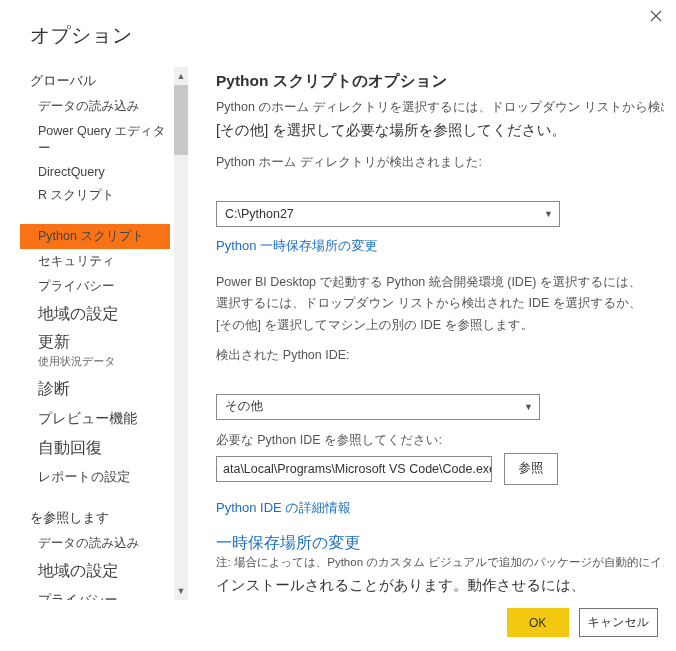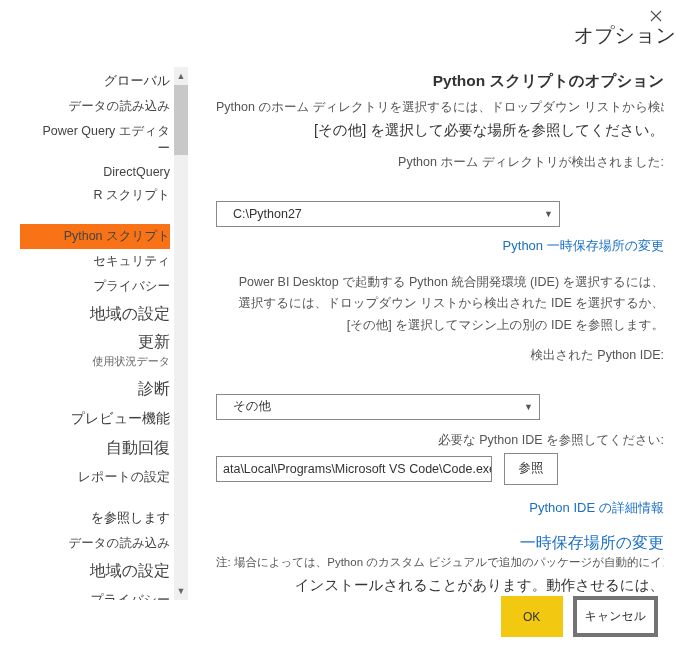--- a/index.html
+++ b/index.html
@@ -5,21 +5,21 @@
     * { box-sizing: border-box; margin: 0; padding: 0; }
     body {
       font-family: "Segoe UI", "Yu Gothic UI", Meiryo, sans-serif;
       font-size: 13px;
       color: #333;
       background: #fff;
       width: 676px;
       height: 651px;
       overflow: hidden;
     }
-    .dialog { position: relative; width: 100%; height: 100%; text-align: right; }
+    .dialog { position: relative; width: 100%; height: 100%; }
     .close-btn {
       position: absolute; top: 6px; right: 10px;
       width: 20px; height: 20px; cursor: pointer;
       display: flex; align-items: center; justify-content: center;
       font-size: 15px; color: #555;
     }
     .title {
       padding: 22px 0 0 30px;
       font-size: 20px; font-weight: 400; color: #333;
     }
@@ -62,42 +62,42 @@
       flex: 1; padding: 0 12px 0 28px; overflow: hidden;
       font-size: 13px; color: #333;
     }
     .sect-title { font-size: 15.5px; margin: 4px 0 6px; font-weight: 700; }
     .para { font-size: 12.5px; color: #555; line-height: 1.55; margin-bottom: 2px; white-space: nowrap; overflow: hidden; }
     .para.dark { color: #333; font-size: 14.5px; }
     .label { font-size: 12.5px; color: #555; margin-top: 12px; margin-bottom: 4px; }
     .select {
       width: 344px; height: 26px; border: 1px solid #888;
       display: flex; align-items: center; justify-content: space-between;
-      padding: 0 6px 0 16px; font-size: 12.5px; background: #fff; cursor: pointer; margin-top: 30px;
+      padding: 0 6px 0 8px; font-size: 12.5px; background: #fff; cursor: pointer; margin-top: 30px;
     }
     .select .arrow { font-size: 9px; color: #555; }
     .link { color: #1a6fc4; font-size: 13px; margin-top: 10px; cursor: pointer; display: inline-block; }
     .link-title { color: #1a6fc4; font-size: 16px; margin-top: 16px; cursor: pointer; }
     .row { display: flex; gap: 12px; align-items: center; }
     .textbox {
       width: 276px; height: 26px; border: 1px solid #888;
       padding: 0 6px; font-size: 12.5px; display: flex; align-items: center;
       background: #fff; overflow: hidden; white-space: nowrap;
     }
     .browse {
       width: 54px; height: 32px; border: 1px solid #888;
       display: flex; align-items: center; justify-content: center;
       font-size: 12.5px; background: #fff; cursor: pointer;
     }
     .footer {
       position: absolute; bottom: 14px; right: 18px;
       display: flex; gap: 10px;
     }
     .btn {
-      min-width: 62px; height: 41px; border: 4px solid #737373;
+      min-width: 62px; height: 29px; border: 1px solid #737373;
       display: flex; align-items: center; justify-content: center;
       font-size: 12px; background: #fff; cursor: pointer; padding: 0 8px;
     }
     .btn.primary { background: #f2c811; border-color: #f2c811; }
   </style>
 </head>
 <body>
 
 <div class="dialog">
   <div class="close-btn">

